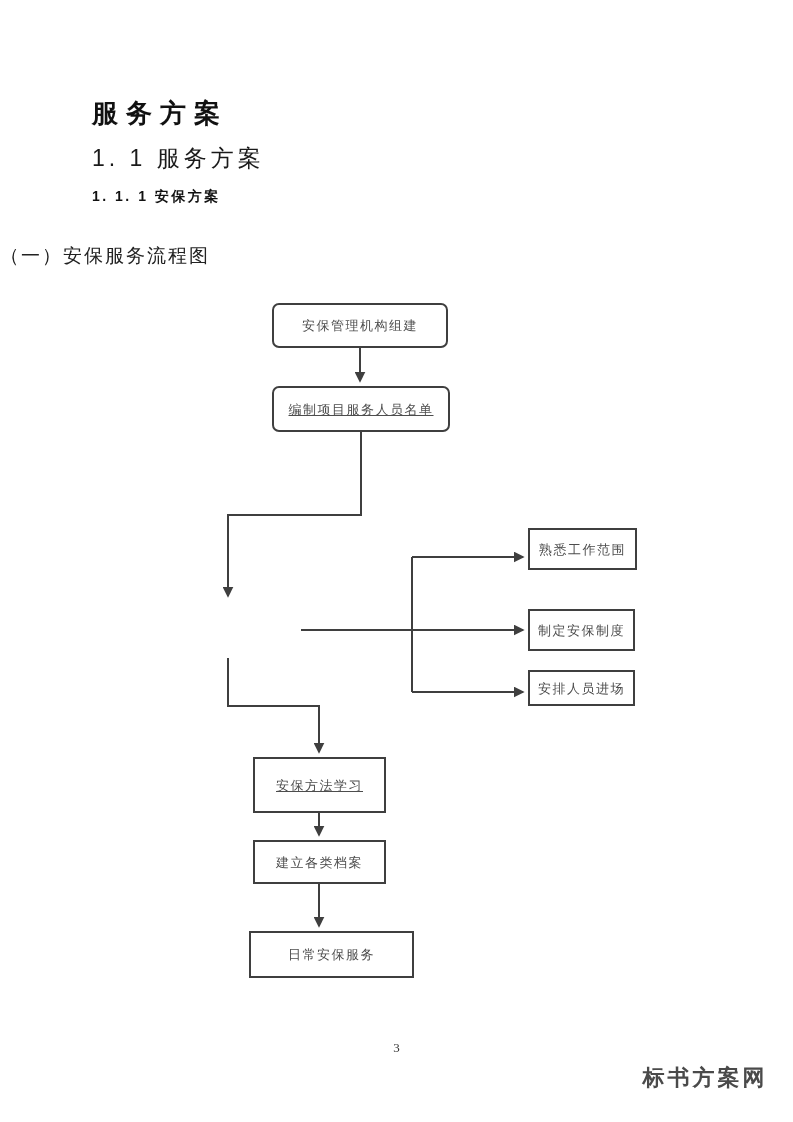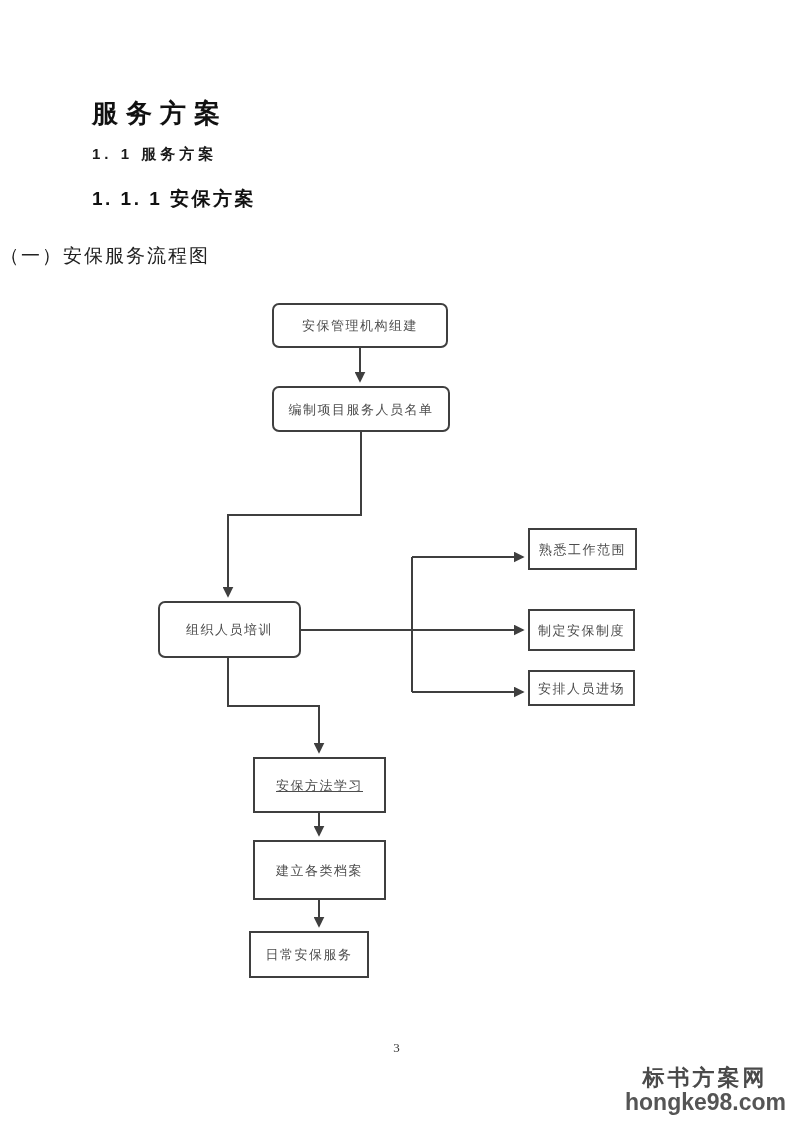--- a/index.html
+++ b/index.html
@@ -25,32 +25,32 @@
     font-weight: 700;
     color: #111111;
     letter-spacing: 8px;
     line-height: 1.1;
     white-space: nowrap;
   }
   .h2 {
     position: absolute;
     left: 92px;
     top: 145px;
-    font-size: 15px;
-    font-weight: 700;
+    font-size: 23px;
+    font-weight: 400;
     color: #1a1a1a;
     letter-spacing: 4px;
     line-height: 1.2;
     white-space: nowrap;
   }
   .h3 {
     position: absolute;
     left: 92px;
     top: 188px;
-    font-size: 19px;
+    font-size: 14px;
     font-weight: 700;
     color: #111111;
     letter-spacing: 2.5px;
     line-height: 1.2;
     white-space: nowrap;
   }
   .flow-title {
     position: absolute;
     left: 0;
     top: 243px;
@@ -150,38 +150,36 @@
         <path d="M412,557 L523,557" marker-end="url(#arrow)"></path>
         <path d="M412,692 L523,692" marker-end="url(#arrow)"></path>
         <path d="M228,658 L228,706 L319,706 L319,752" marker-end="url(#arrow)"></path>
         <path d="M319,796 L319,835" marker-end="url(#arrow)"></path>
         <path d="M319,884 L319,926" marker-end="url(#arrow)"></path>
       </g>
     </svg>
 
     <div class="node rounded" style="left:272px; top:303px; width:176px; height:45px;">安保管理机构组建</div>
 
-    <div class="node rounded" style="left:272px; top:386px; width:178px; height:46px;">编制项目服务人员名单</div>
+    <div class="node rounded" style="left:272px; top:386px; width:178px; height:46px;text-decoration:underline;">编制项目服务人员名单</div>
 
-    <div class="node rounded" style="left:158px; top:601px; width:143px; height:57px;">组织人员培训</div>
 
     <div class="node" style="left:528px; top:528px; width:109px; height:42px;">熟悉工作范围</div>
 
     <div class="node" style="left:528px; top:609px; width:107px; height:42px;">制定安保制度</div>
 
     <div class="node" style="left:528px; top:670px; width:107px; height:36px;">安排人员进场</div>
 
     <div class="node" style="left:253px; top:757px; width:133px; height:56px;text-decoration:underline;">安保方法学习</div>
 
-    <div class="node" style="left:253px; top:840px; width:133px; height:60px;">建立各类档案</div>
+    <div class="node" style="left:253px; top:840px; width:133px; height:44px;">建立各类档案</div>
 
-    <div class="node" style="left:249px; top:931px; width:120px; height:47px;">日常安保服务</div>
+    <div class="node" style="left:249px; top:931px; width:165px; height:47px;">日常安保服务</div>
 
   </div>
 
   <div class="page-number">3</div>
 
   <div class="watermark">
     <div class="wm-name">标书方案网</div>
-    <div class="wm-url">hongke98.com</div>
   </div>
 
 </div>
 
 </body></html>

